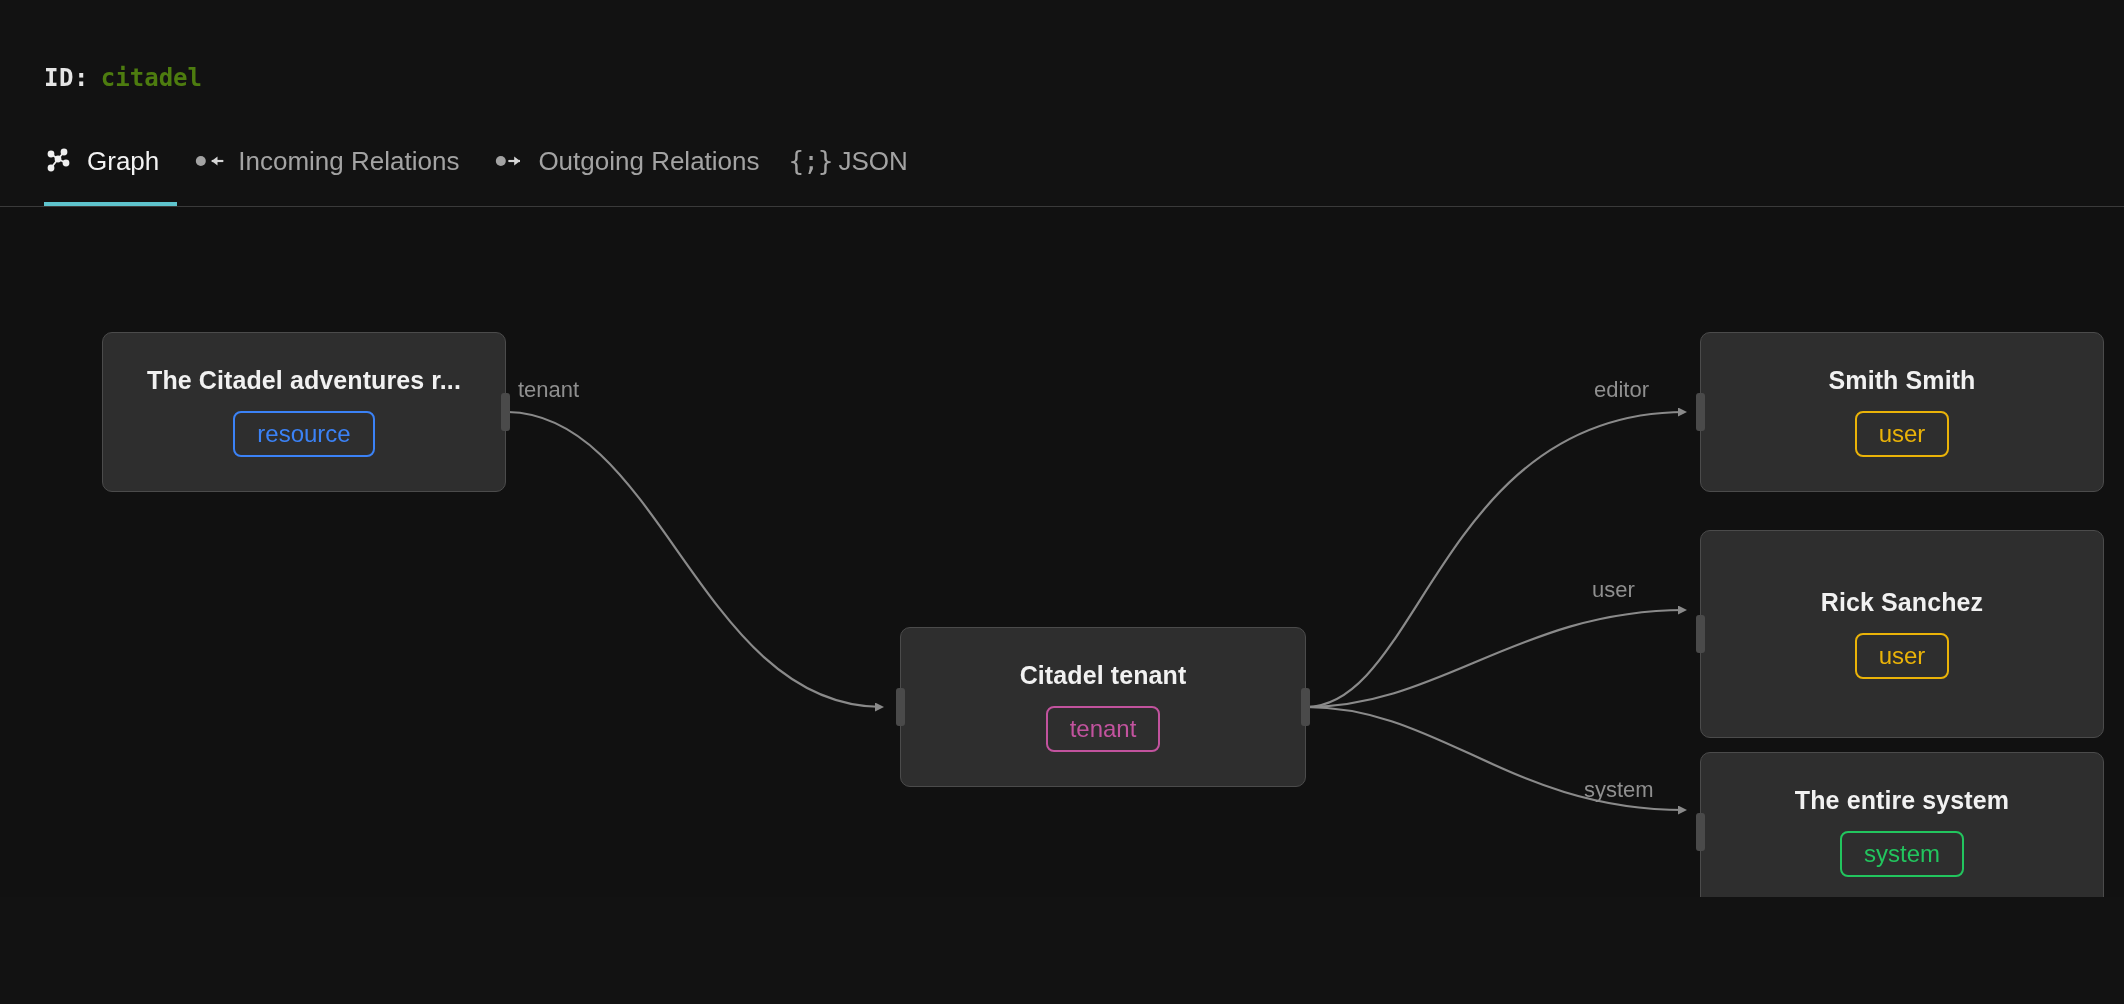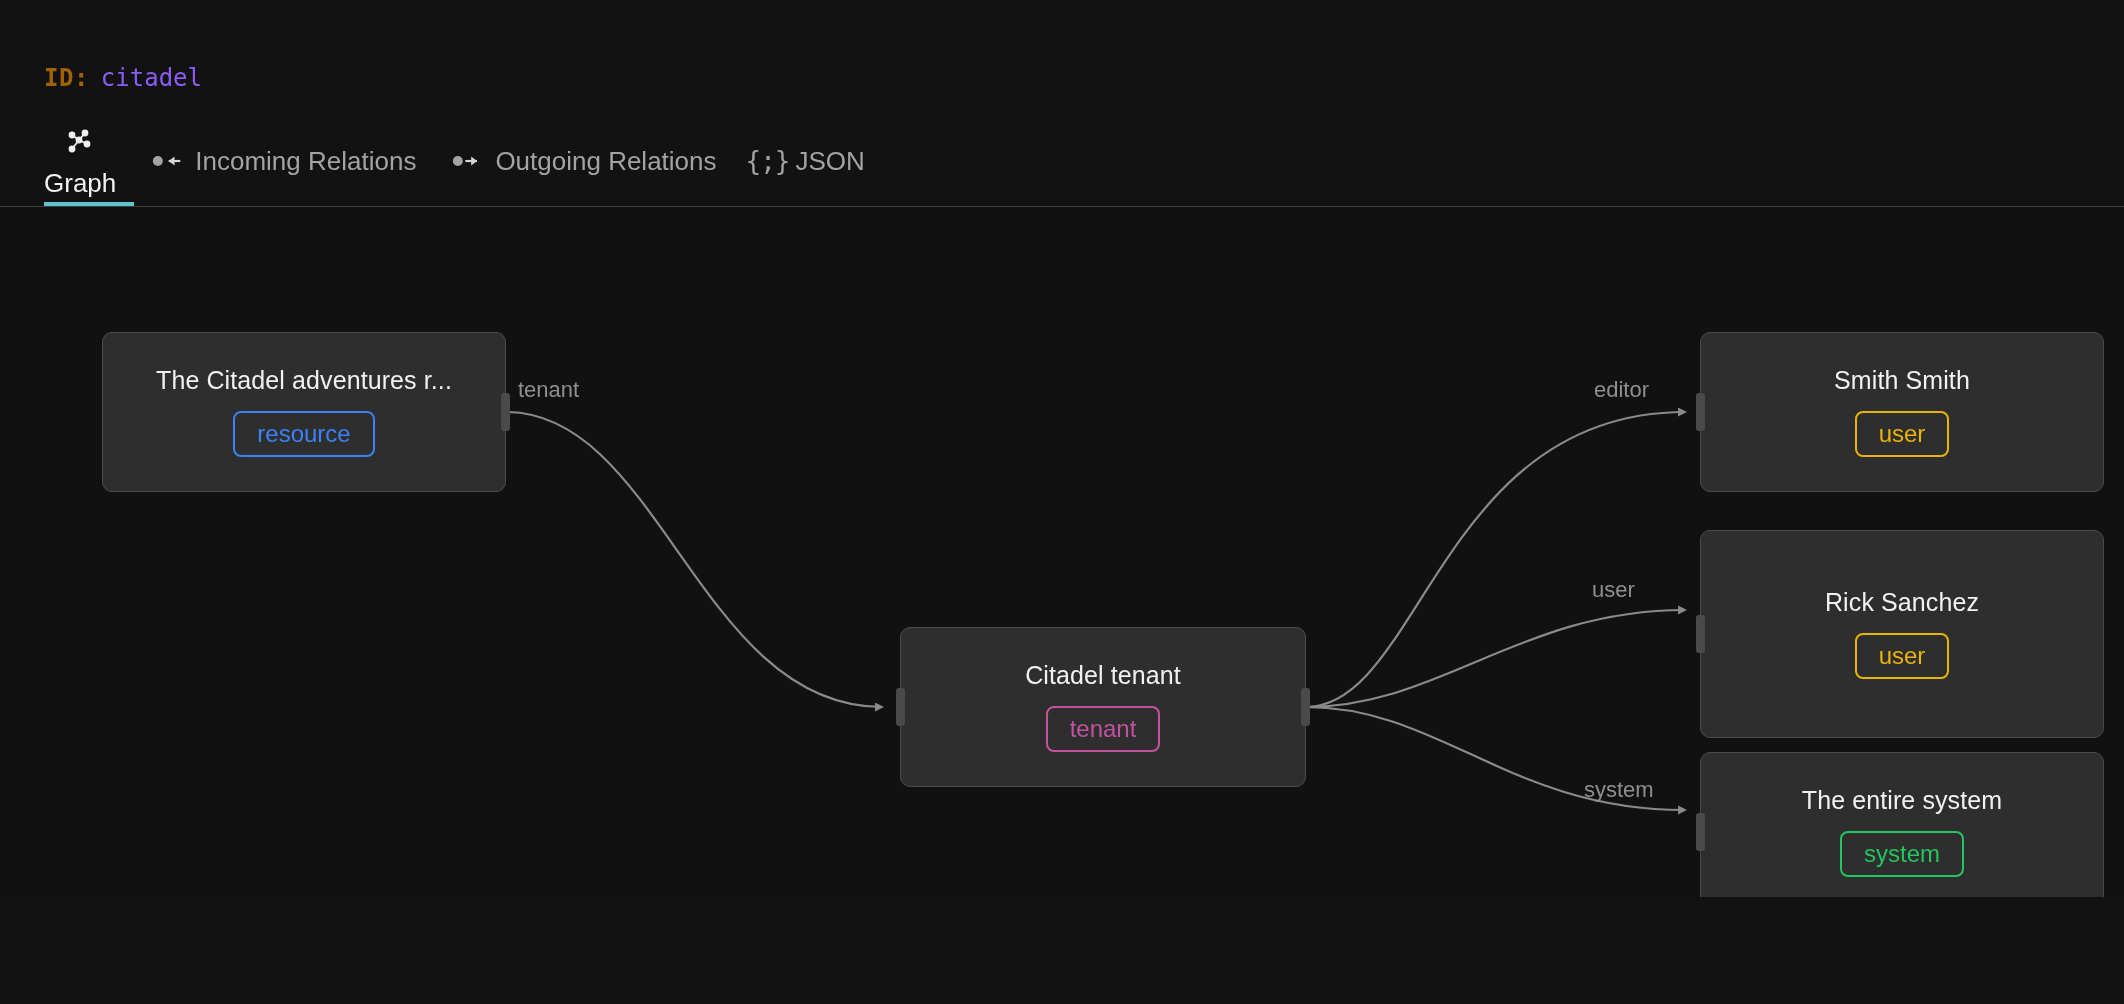--- a/index.html
+++ b/index.html
@@ -33,27 +33,27 @@
   .breadcrumb .crumb-current { color: #f0f0f0; }
 
   .idrow {
     margin-top: 30px;
     font-family: "DejaVu Sans Mono", "Liberation Mono", monospace;
     font-size: 24px;
     line-height: 1.2;
     white-space: nowrap;
   }
   .idrow .id-label {
-    color: #a16207;
+    color: #e5e5e5;
     font-weight: 700;
     letter-spacing: 0.5px;
   }
   .idrow .id-value {
-    color: #8b5cf6;
-    font-weight: 400;
+    color: #4d7c0f;
+    font-weight: 700;
     padding-left: 12px;
   }
 
   
   .tabs {
     margin-top: 42px;
     display: flex;
     align-items: flex-end;
     gap: 0px;
     padding-left: 44px;
@@ -67,21 +67,21 @@
     height: 100%;
     padding: 0 18px 14px 18px;
     cursor: pointer;
     position: relative;
     color: #a3a3a3;
     font-size: 26px;
     white-space: nowrap;
     border-bottom: 4px solid transparent;
     justify-content: center;
   }
-  .tab:first-child { padding-left: 0; flex-direction: column; }
+  .tab:first-child { padding-left: 0; }
   .tab.active {
     color: #f2f2f2;
     border-bottom-color: #5ec4cd;
   }
   .tab-icon {
     display: inline-flex;
     align-items: center;
     justify-content: center;
     width: 30px;
     height: 30px;
@@ -122,21 +122,21 @@
     flex-direction: column;
     align-items: center;
     justify-content: center;
     gap: 16px;
     cursor: grab;
     z-index: 3;
   }
   .gnode-title {
     color: #f1f1f1;
     font-size: 25px;
-    font-weight: 400;
+    font-weight: 700;
     letter-spacing: 0.1px;
     white-space: nowrap;
     overflow: hidden;
     text-overflow: ellipsis;
     max-width: 92%;
     text-align: center;
   }
   .gnode-badge {
     display: inline-block;
     padding: 9px 22px;

